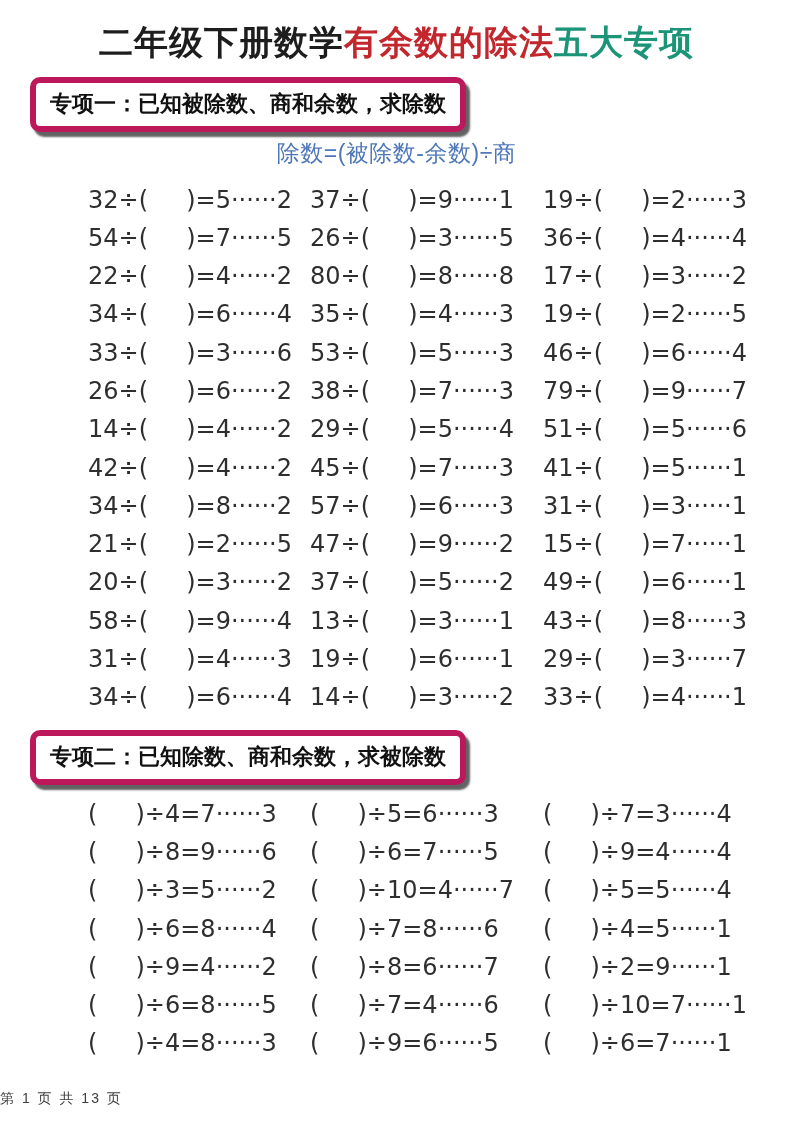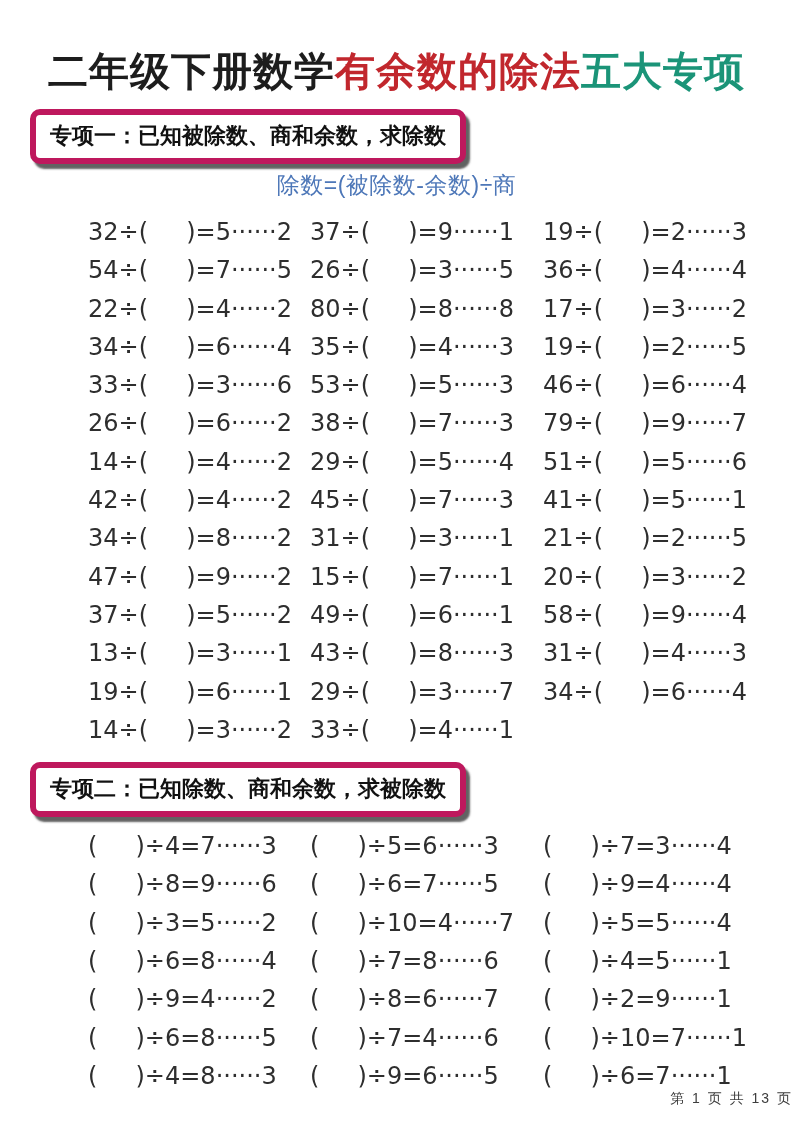--- a/index.html
+++ b/index.html
@@ -7,23 +7,23 @@
   .page {
     position: relative;
     width: 793px;
     height: 1122px;
     margin: 0 auto;
     background: #ffffff;
     overflow: hidden;
     font-family: "Liberation Sans", "DejaVu Sans", sans-serif;
   }
   .title {
-    margin-top: 46px;
+    margin-top: 21px;
     text-align: center;
-    font-size: 40px;
+    font-size: 34px;
     font-weight: bold;
     line-height: 1.25;
     letter-spacing: 1px;
     white-space: nowrap;
   }
   .t-black { color: #1d1d1d; }
   .t-red   { color: #c1272d; }
   .t-teal  { color: #1b9478; }
 
   .section-box {
@@ -59,21 +59,21 @@
     line-height: 38.3px;
     color: #2e2e2e;
     white-space: pre;
     font-family: "DejaVu Sans", "Liberation Sans", sans-serif;
   }
   .footer {
     position: absolute;
     bottom: 14px;
     left: 0;
     width: 100%;
-    text-align: right;
+    text-align: left;
     font-size: 14px;
     color: #3d3d3d;
     letter-spacing: 2px;
   }
 </style>
 </head>
 <body>
 
 <div class="page">
 
@@ -103,20 +103,21 @@
         <div class="problem">26÷(     )=6······2</div>
         <div class="problem">38÷(     )=7······3</div>
         <div class="problem">79÷(     )=9······7</div>
         <div class="problem">14÷(     )=4······2</div>
         <div class="problem">29÷(     )=5······4</div>
         <div class="problem">51÷(     )=5······6</div>
         <div class="problem">42÷(     )=4······2</div>
         <div class="problem">45÷(     )=7······3</div>
         <div class="problem">41÷(     )=5······1</div>
         <div class="problem">34÷(     )=8······2</div>
+        <div class="problem">57÷(     )=6······3</div>
         <div class="problem">31÷(     )=3······1</div>
         <div class="problem">21÷(     )=2······5</div>
         <div class="problem">47÷(     )=9······2</div>
         <div class="problem">15÷(     )=7······1</div>
         <div class="problem">20÷(     )=3······2</div>
         <div class="problem">37÷(     )=5······2</div>
         <div class="problem">49÷(     )=6······1</div>
         <div class="problem">58÷(     )=9······4</div>
         <div class="problem">13÷(     )=3······1</div>
         <div class="problem">43÷(     )=8······3</div>

